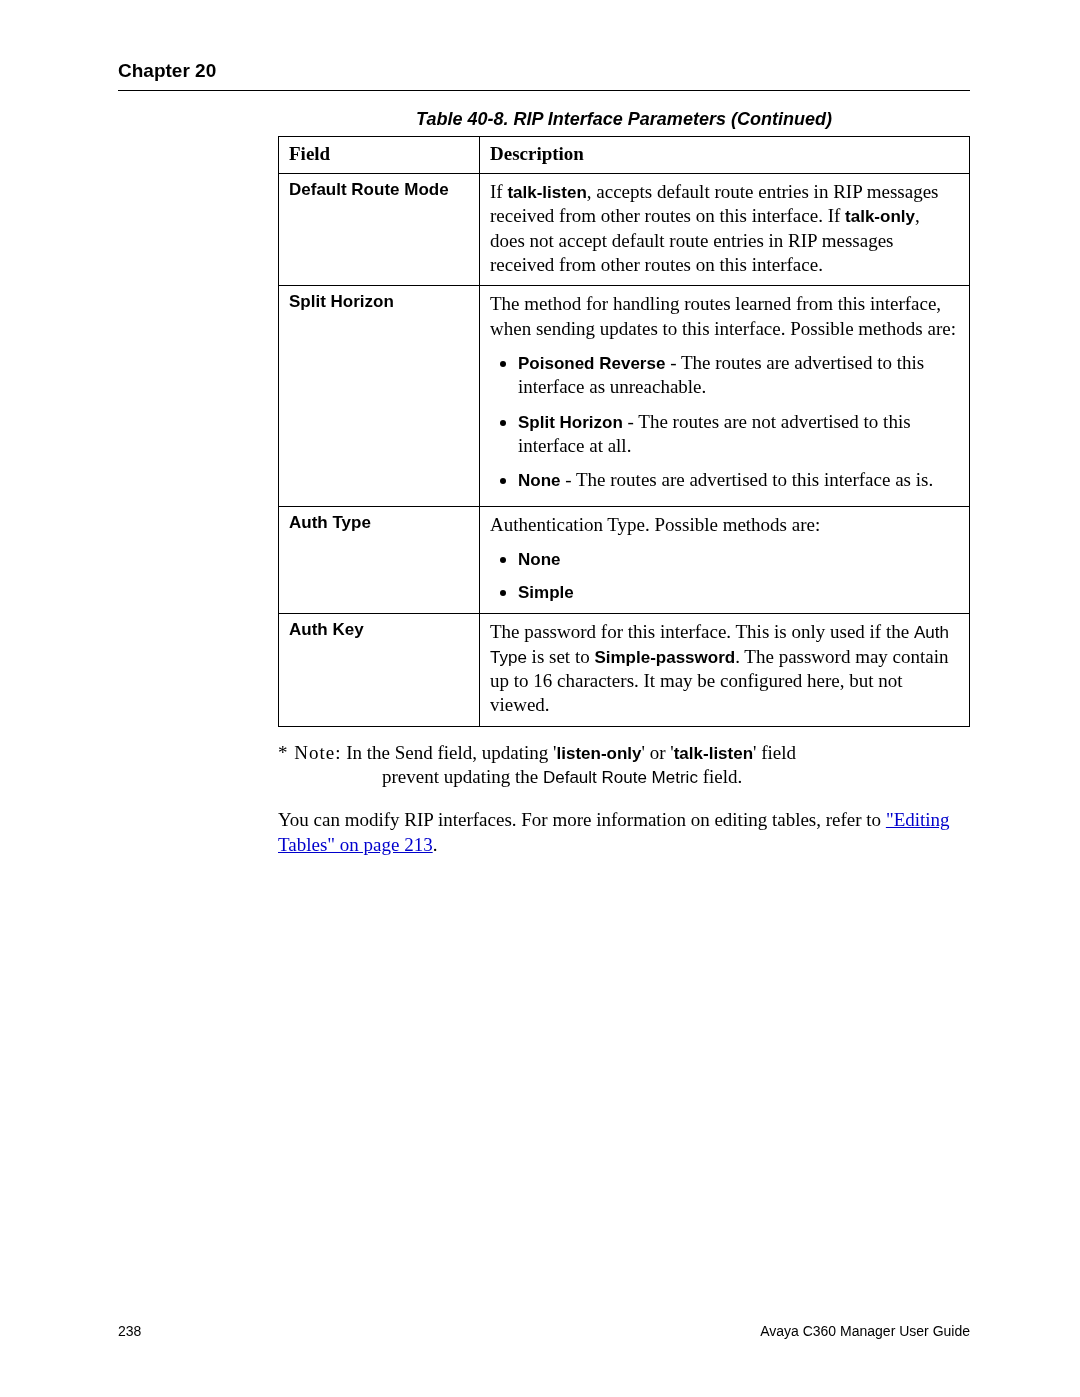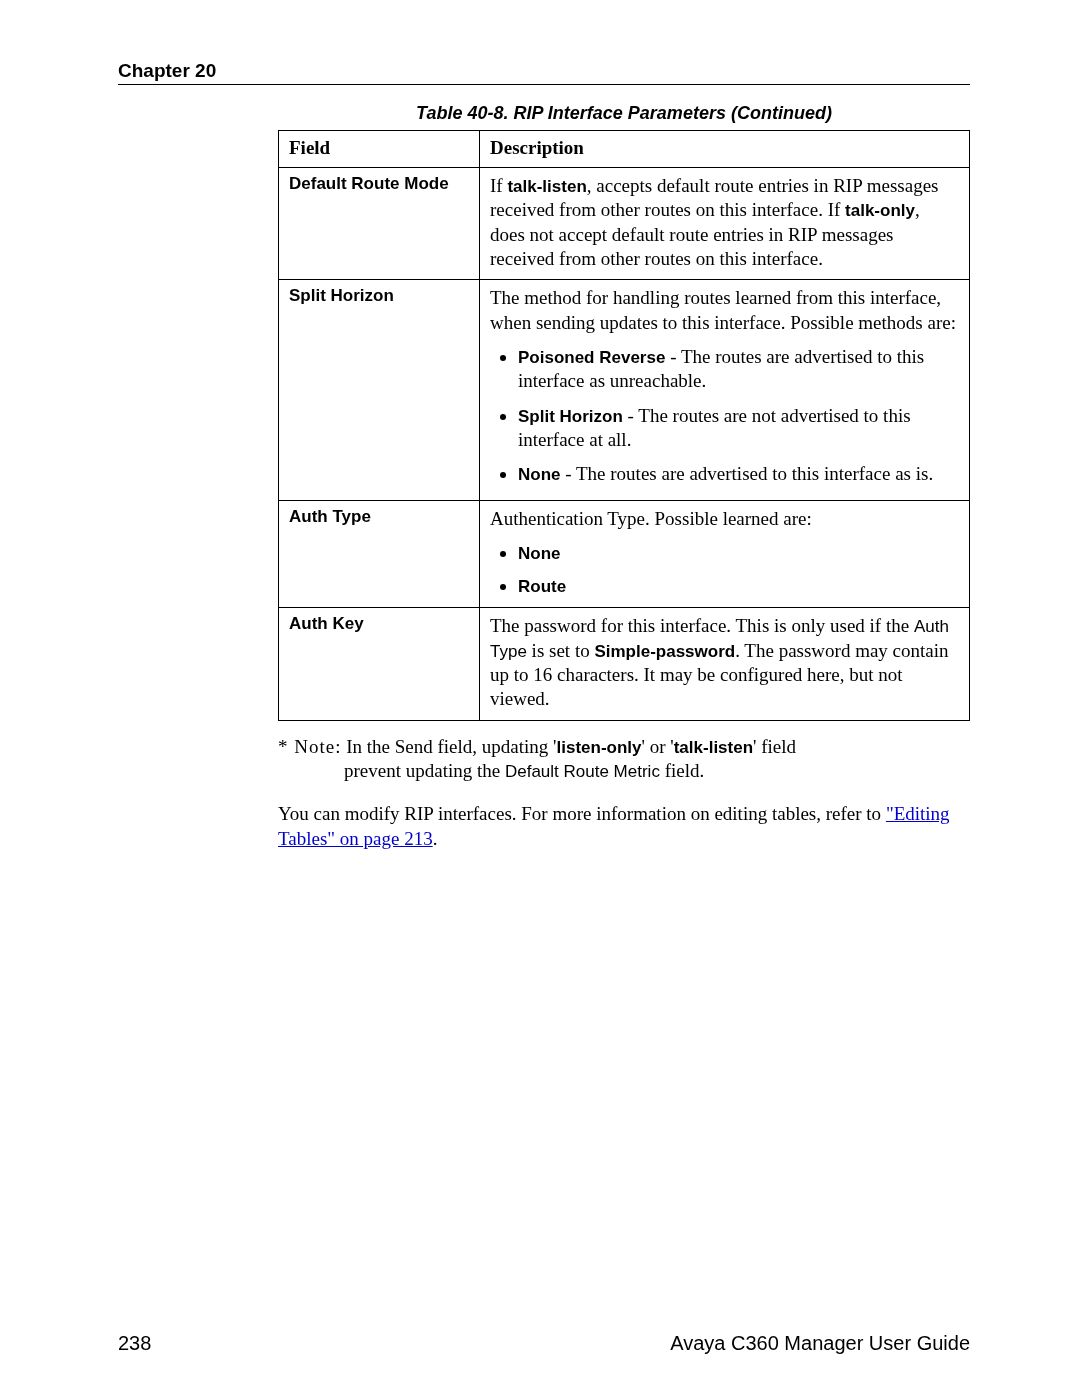--- a/index.html
+++ b/index.html
@@ -14,21 +14,21 @@
     box-sizing: border-box;
   }
   .page {
     padding: 60px 110px 0 118px;
     box-sizing: border-box;
   }
   .chapter-heading {
     font-family: Arial, Helvetica, sans-serif;
     font-weight: bold;
     font-size: 19px;
-    margin-bottom: 2px;
+    margin-bottom: 8px;
   }
   .rule {
     border: none;
     border-top: 1.5px solid #000;
     margin: 0 0 18px 0;
   }
   .content {
     margin-left: 160px;
     margin-right: 0;
   }
@@ -89,39 +89,39 @@
   .note-block {
     margin-top: 14px;
     font-size: 19px;
     line-height: 1.3;
   }
   .note-label {
     font-weight: normal;
     letter-spacing: 1px;
   }
   .note-indent {
-    margin-left: 66px;
+    margin-left: 104px;
     display: block;
   }
   .body-para {
     margin-top: 18px;
     font-size: 19px;
     line-height: 1.3;
   }
   a.xref {
     color: #0000cc;
     text-decoration: underline;
   }
   .footer {
     position: absolute;
-    bottom: 42px;
+    bottom: 58px;
     left: 118px;
     right: 110px;
     font-family: Arial, Helvetica, sans-serif;
-    font-size: 20px;
+    font-size: 14px;
   }
   .footer .page-num {
     float: left;
   }
   .footer .doc-title {
     float: right;
   }
 </style>
 </head>
 <body>
@@ -154,24 +154,24 @@
             <ul>
               <li><span class="sans-bold">Poisoned Reverse</span><span> - The routes are advertised to this interface as unreachable.</span></li>
               <li><span class="sans-bold">Split Horizon</span><span> - The routes are not advertised to this interface at all.</span></li>
               <li><span class="sans-bold">None</span><span> - The routes are advertised to this interface as is.</span></li>
             </ul>
           </td>
         </tr>
         <tr>
           <td class="field-cell">Auth Type</td>
           <td class="desc-cell">
-            <div>Authentication Type. Possible learned are:</div>
+            <div>Authentication Type. Possible methods are:</div>
             <ul class="tight">
               <li><span class="sans-bold">None</span></li>
-              <li><span class="sans-bold">Route</span></li>
+              <li><span class="sans-bold">Simple</span></li>
             </ul>
           </td>
         </tr>
         <tr>
           <td class="field-cell">Auth Key</td>
           <td class="desc-cell">
             <span>The password for this interface. This is only used if the </span><span style="font-family:Arial,Helvetica,sans-serif;font-size:17px">Auth Type</span><span> is set to </span><span class="sans-bold">Simple-password</span><span>. The password may contain up to 16 characters. It may be configured here, but not viewed.</span>
           </td>
         </tr>
       </tbody>

